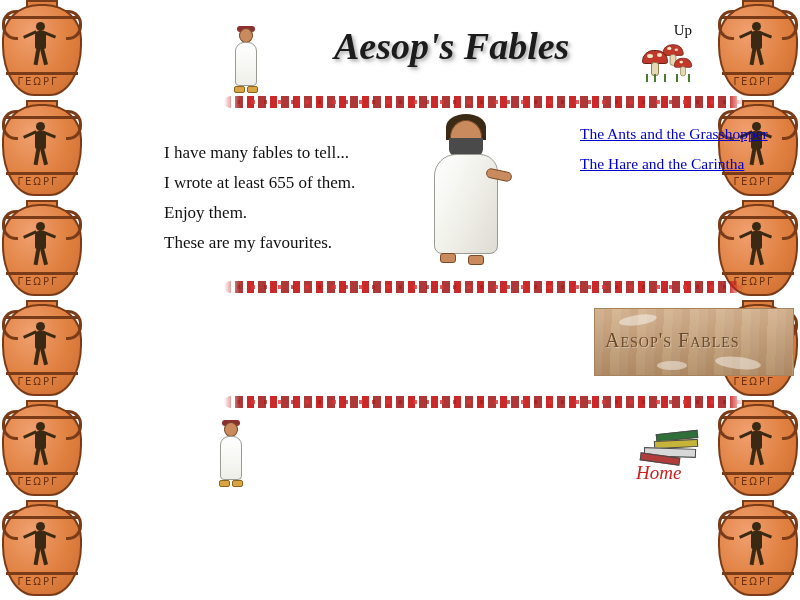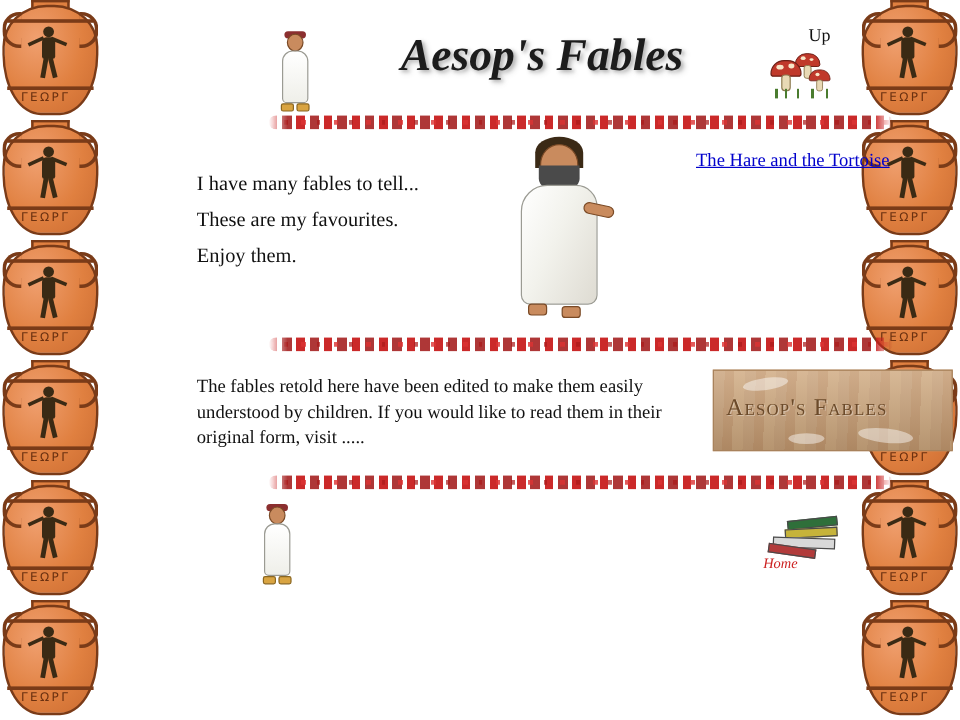--- a/index.html
+++ b/index.html
@@ -389,21 +389,21 @@
   }
   .book.b1 { left: 22px; top: 4px;  width: 42px; height: 8px; background: #2f6f3a; transform: rotate(-6deg); }
   .book.b2 { left: 20px; top: 12px; width: 44px; height: 8px; background: #c6b33a; transform: rotate(-3deg); }
   .book.b3 { left: 10px; top: 20px; width: 52px; height: 9px; background: #d8d8d8; transform: rotate(2deg); }
   .book.b4 { left: 6px;  top: 27px; width: 40px; height: 8px; background: #b23b3b; transform: rotate(8deg); }
   .home-text {
     position: absolute;
     left: 2px;
     top: 34px;
     font-family: "Liberation Serif", serif;
-    font-size: 12px;
+    font-size: 19px;
     font-style: italic;
     color: #cc2020;
     white-space: nowrap;
   }
 </style>
 </head>
 <body>
 
 <div class="vase-col left">
   <div class="vase">
@@ -657,31 +657,32 @@
     <div class="head"></div>
     <div class="beard"></div>
     <div class="toga"></div>
     <div class="arm a1"></div>
     <div class="foot f1"></div>
     <div class="foot f2"></div>
   </div>
 
   <div class="intro-lines">
     <div class="line">I have many fables to tell...</div>
+    <div class="line">I wrote at least 655 of them.</div>
+    <div class="line">Enjoy them.</div>
     <div class="line">These are my favourites.</div>
-    <div class="line">Enjoy them.</div>
   </div>
 
   <div class="links">
-    <a>The Hare and the Tortoise</a>
+    <a>The Ants and the Grasshopper</a>
+    <a>The Hare and the Carintha</a>
   </div>
 
   <div class="divider d2"></div>
 
-  <div class="note">The fables retold here have been edited to make them easily understood by children.  If you would like to read them in their original form, visit .....</div>
 
   <div class="banner">
     <div class="crack c1"></div>
     <div class="crack c2"></div>
     <div class="crack c3"></div>
     <div class="btext">Aesop's Fables</div>
   </div>
 
   <div class="divider d3"></div>
 

